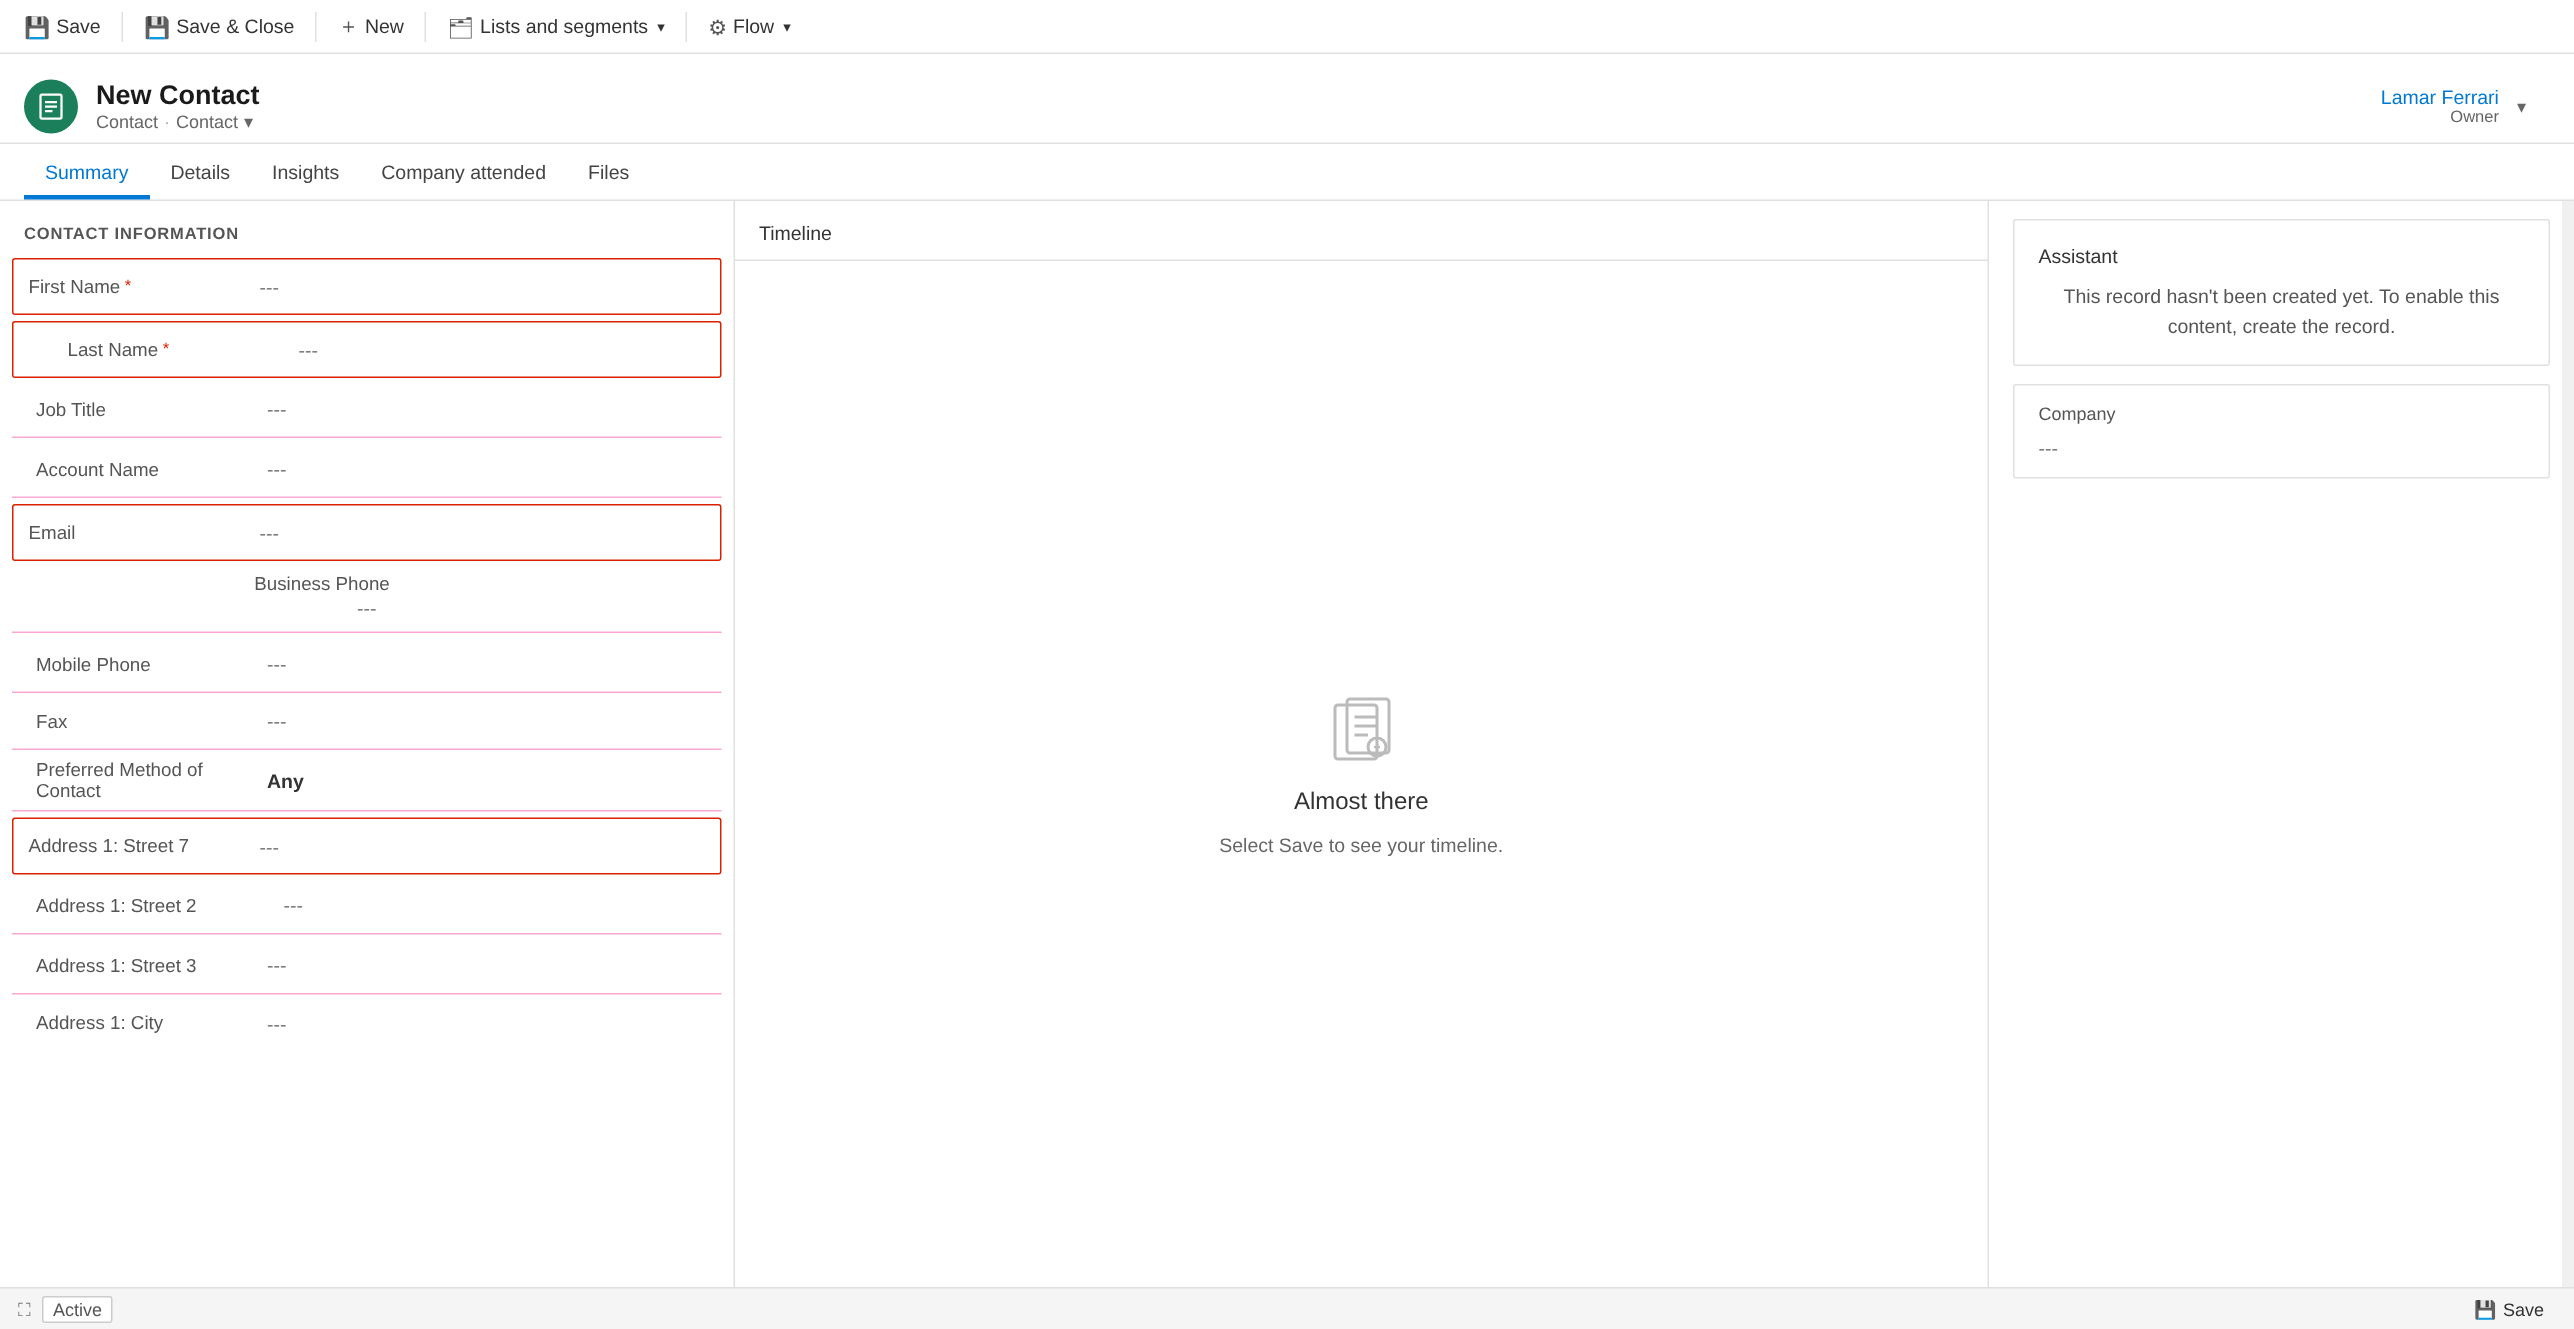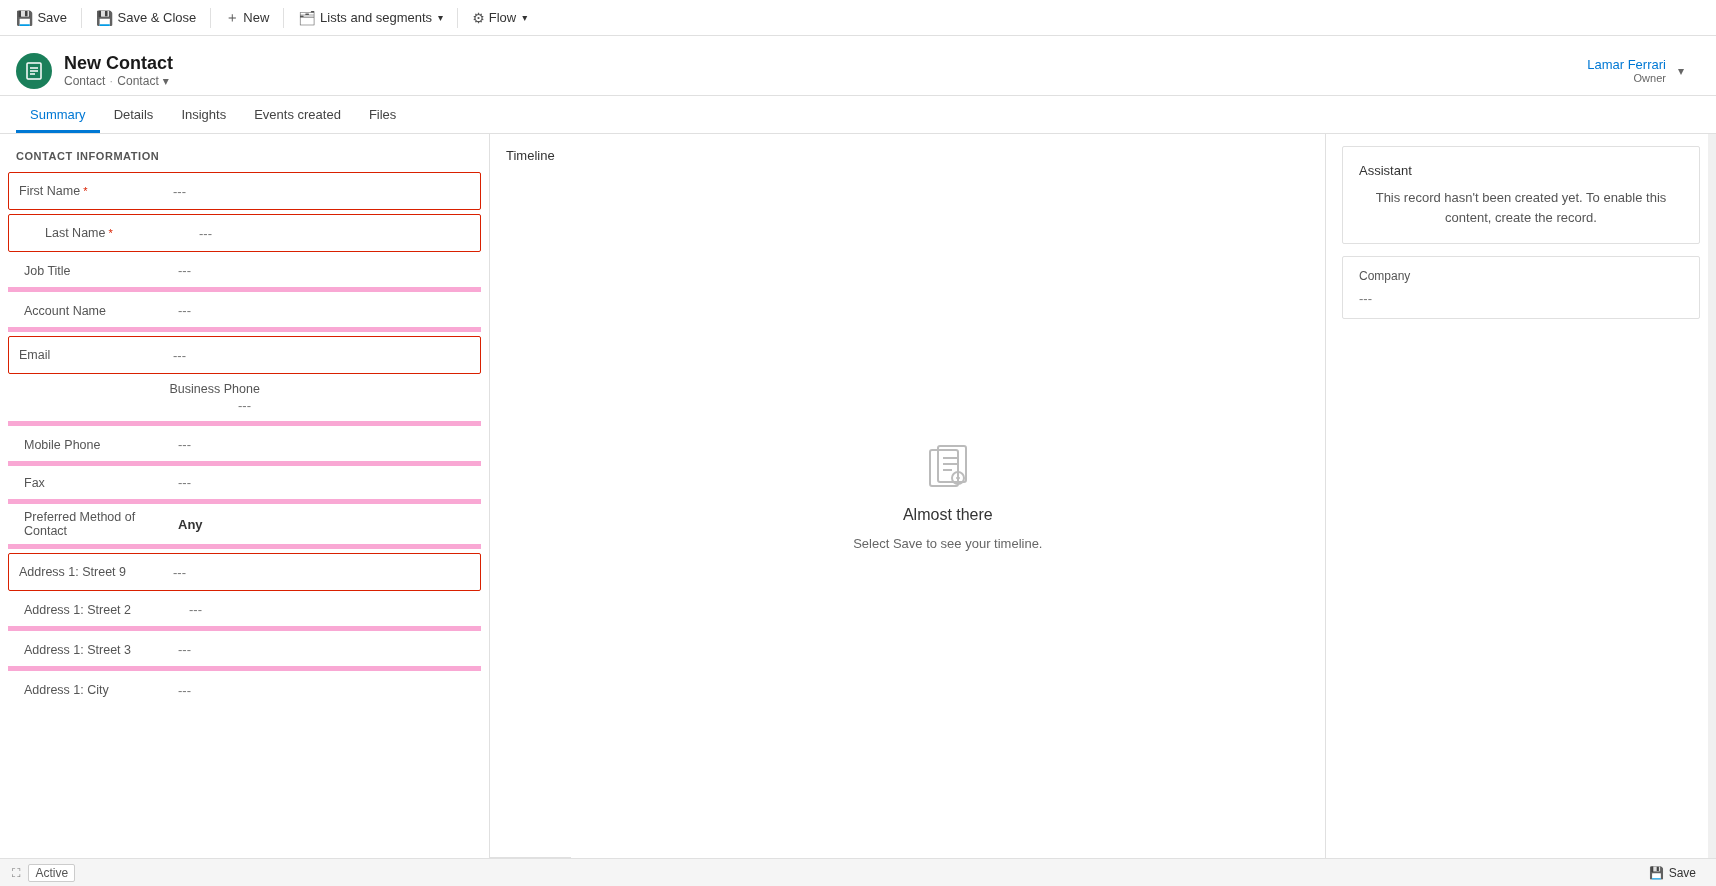--- a/index.html
+++ b/index.html
@@ -66,21 +66,21 @@
     .left-panel {
       width: 490px; min-width: 490px; overflow-y: auto;
       border-right: 1px solid #e0e0e0; padding: 12px 0;
     }
     .section-title {
       font-size: 11px; font-weight: 600; color: #555; letter-spacing: 0.05em;
       padding: 4px 16px 8px 16px; text-transform: uppercase;
     }
     .field-row {
       display: flex; align-items: center; padding: 6px 16px;
-      border-bottom: 5px solid #f9a8d4; min-height: 38px;
+      border-bottom: 1px solid #f9a8d4; min-height: 38px;
     }
     .field-row:last-child { border-bottom: none; }
     .field-label {
       width: 150px; min-width: 150px; font-size: 12.5px; color: #555;
       display: flex; align-items: center; gap: 3px;
     }
     .required-star { color: #d92000; font-size: 11px; }
     .field-value { flex: 1; color: #777; font-size: 13px; padding: 2px 4px; }
     .field-value.bold-value { font-weight: 600; color: #333; }
 
@@ -88,21 +88,21 @@
     .field-row.required-field {
       border: 1.5px solid #d92000;
       margin: 2px 8px;
       border-radius: 2px;
       padding: 5px 10px;
     }
     .field-row.required-field .field-label { color: #555; }
 
     
     .middle-panel {
-      flex: 1; display: flex; flex-direction: row;
+      flex: 1; display: flex; flex-direction: column;
       border-right: 1px solid #e0e0e0;
     }
     .timeline-header {
       padding: 14px 16px 10px 16px; font-size: 13px; font-weight: 500; color: #333;
       border-bottom: 1px solid #e0e0e0;
     }
     .timeline-body {
       flex: 1; display: flex; flex-direction: column;
       align-items: center; justify-content: center; gap: 12px;
       color: #666;
@@ -208,21 +208,21 @@
       <div class="owner-label">Owner</div>
     </div>
     <button class="chevron-btn">▾</button>
   </div>
 </div>
 
 <div class="tabs">
   <div class="tab active">Summary</div>
   <div class="tab">Details</div>
   <div class="tab">Insights</div>
-  <div class="tab">Events created</div>
+  <div class="tab">Company attended</div>
   <div class="tab">Files</div>
 </div>
 
 <div class="main-content">
 
   <div class="left-panel">
     <div class="section-title">CONTACT INFORMATION</div>
 
     <div class="field-row required-field">
       <div class="field-label">
@@ -269,21 +269,21 @@
       <div class="field-label">Fax</div>
       <div class="field-value">---</div>
     </div>
 
     <div class="field-row" style="margin: 0 8px;">
       <div class="field-label">Preferred Method of Contact</div>
       <div class="field-value bold-value">Any</div>
     </div>
 
     <div class="field-row required-field" style="margin-top:4px;">
-      <div class="field-label">Address 1: Street 9</div>
+      <div class="field-label">Address 1: Street 7</div>
       <div class="field-value">---</div>
     </div>
 
     <div class="field-row" style="margin: 2px 8px; gap: 11px;">
       <div class="field-label">Address 1: Street 2</div>
       <div class="field-value">---</div>
     </div>
 
     <div class="field-row" style="margin: 0 8px;">
       <div class="field-label">Address 1: Street 3</div>

